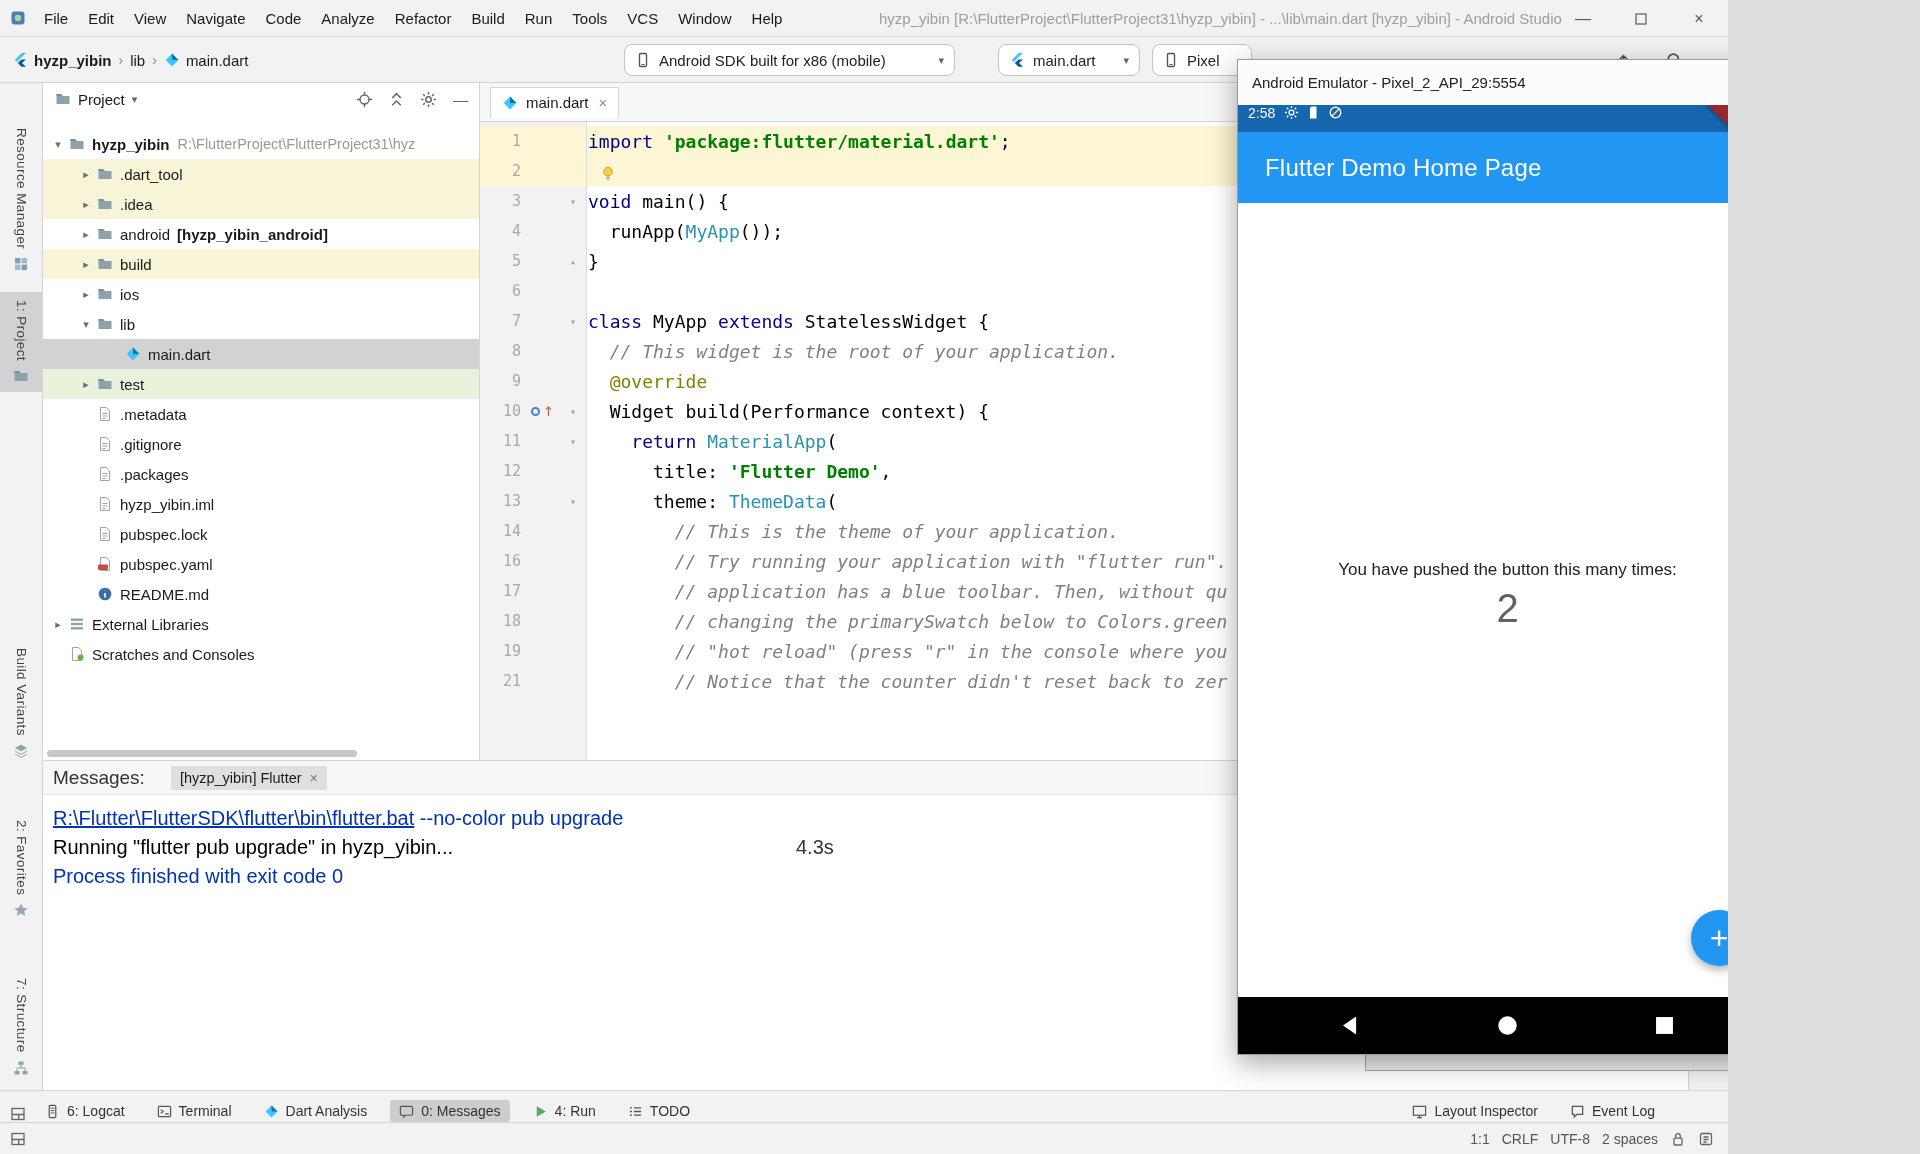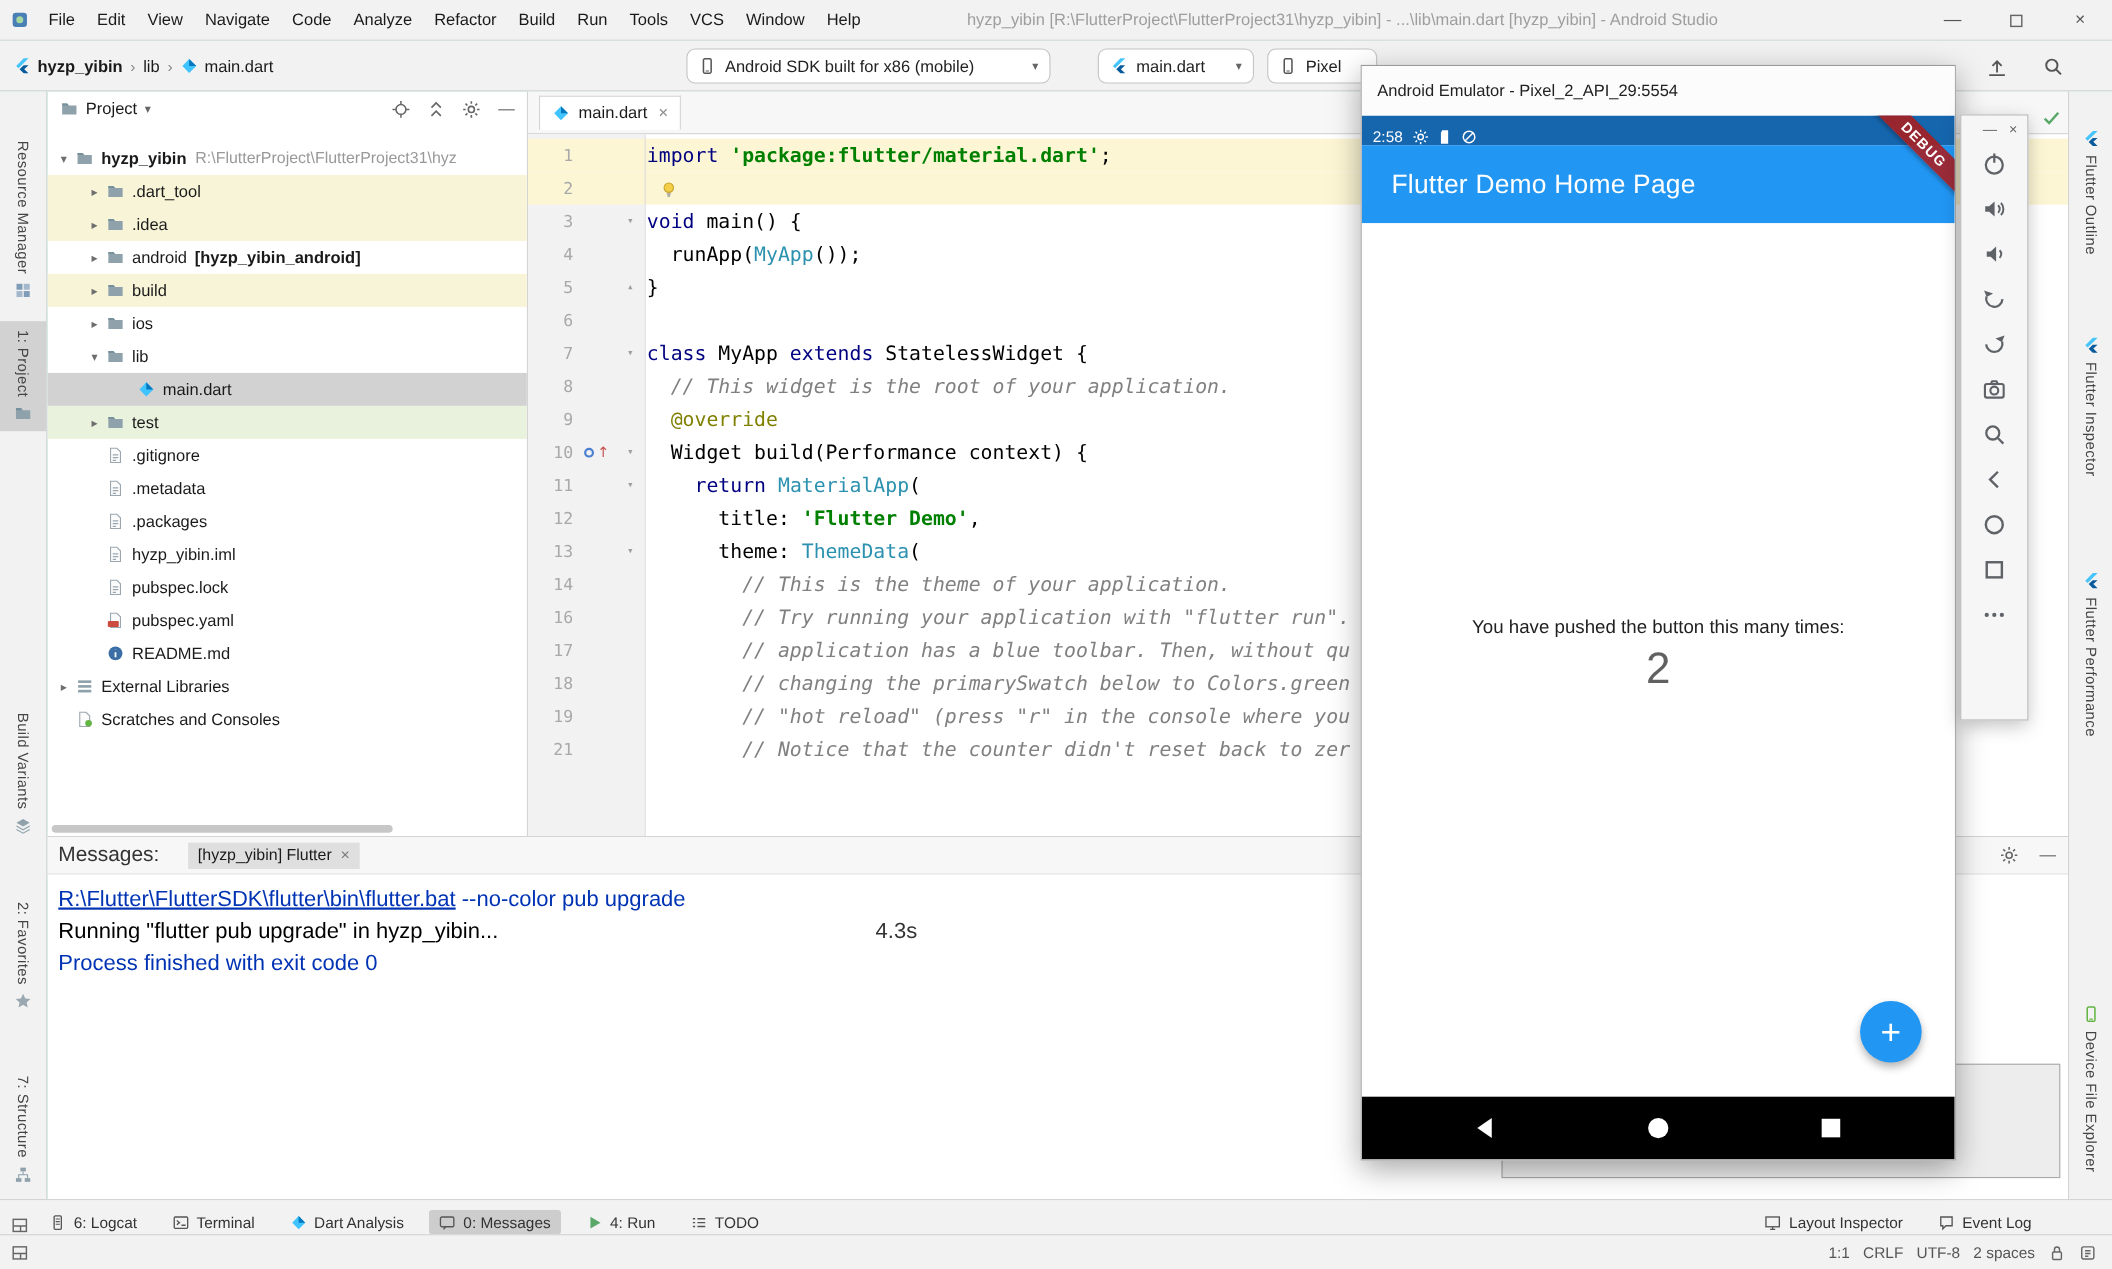--- a/index.html
+++ b/index.html
@@ -1,17 +1,17 @@
 <!DOCTYPE html>
 <html><head>
 <meta charset="utf-8">
 <style>
   *{box-sizing:border-box;margin:0;padding:0}
   html,body{width:1920px;height:1154px;background:#ddd}
-  .app{position:relative;width:1920px;height:1154px;overflow:hidden;background:#5eead4;
+  .app{position:relative;width:1728px;height:1154px;overflow:hidden;background:#fef9c3;
        font-family:"Liberation Sans",sans-serif;font-size:15px;color:#1a1a1a}
   .ico{display:inline-flex;width:16px;height:16px;flex:none;align-items:center;justify-content:center}
   .ico svg{width:100%;height:100%}
 
   
   .menubar{position:absolute;left:0;top:0;right:0;height:37px;background:#F2F2F2;
            border-bottom:1px solid #DADADA;display:flex;align-items:center;padding-left:10px;z-index:3}
   .menubar .app-ico{margin-right:8px;color:#4A7FB5}
   .menu-item{padding:4px 10px;color:#1a1a1a;cursor:default}
   .win-title{position:absolute;left:879px;top:0;width:840px;height:37px;line-height:37px;
@@ -118,21 +118,21 @@
   .sb-right .ico{color:#666}
 
   
   .bg-window{position:absolute;left:1365px;top:967px;width:508px;height:104px;background:#EDEDED;border:1px solid #A9A9A9;z-index:4}
 
   
   .emu-window{position:absolute;left:1237px;top:59px;width:541px;height:996px;background:#fff;border:1px solid #9A9A9A;
               box-shadow:0 8px 26px rgba(0,0,0,.35);z-index:10}
   .emu-title{height:45px;display:flex;align-items:center;padding-left:14px;color:#222;background:#FCFCFC;font-size:15px}
   .emu-screen{position:absolute;left:0;top:45px;right:0;bottom:0;overflow:hidden;background:#fff}
-  .emu-status{height:27px;background:#1666AE;color:#fff;display:flex;align-items:flex-end;padding:0 10px;font-size:14px}
+  .emu-status{height:27px;background:#1666AE;color:#fff;display:flex;align-items:flex-start;padding:0 10px;font-size:14px}
   .emu-status-icons{display:flex;gap:7px;margin-left:9px}
   .emu-status-icons .ico{width:15px;height:15px;color:#fff}
   .emu-appbar{height:71px;background:#2196F3;color:#fff;display:flex;align-items:center;padding-left:27px;
               font-size:24px;font-weight:500;letter-spacing:.2px}
   .debug-banner{position:absolute;top:16px;right:-40px;transform:rotate(45deg);background:rgba(170,30,30,.88);
                 color:#fff;font-size:13px;font-weight:bold;letter-spacing:1px;padding:3px 42px;z-index:2;
                 box-shadow:0 2px 4px rgba(0,0,0,.3)}
   .emu-body{position:absolute;left:0;right:0;top:98px;bottom:57px;background:#fff}
   .push-text{position:absolute;top:357px;width:100%;text-align:center;font-size:17px;color:#212121}
   .counter{position:absolute;top:383px;width:100%;text-align:center;font-size:40px;color:#616161}
@@ -462,31 +462,31 @@
           <span class="tlabel">test</span>
         </div>
         <div class="trow " style="padding-left:34px">
           <span class="chev"></span>
           <span class="ico ">
             <svg viewBox="0 0 16 16">
               <path fill="#FCFCFC" stroke="#9AA7B0" d="M3.5 1.5h5.8l3.2 3.2v9.8H3.5z"></path>
               <path stroke="#9AA7B0" d="M5.5 7.5h5M5.5 10h5M5.5 12.5h3"></path>
             </svg>
           </span>
-          <span class="tlabel">.gitignore</span>
+          <span class="tlabel">.metadata</span>
         </div>
         <div class="trow " style="padding-left:34px">
           <span class="chev"></span>
           <span class="ico ">
             <svg viewBox="0 0 16 16">
               <path fill="#FCFCFC" stroke="#9AA7B0" d="M3.5 1.5h5.8l3.2 3.2v9.8H3.5z"></path>
               <path stroke="#9AA7B0" d="M5.5 7.5h5M5.5 10h5M5.5 12.5h3"></path>
             </svg>
           </span>
-          <span class="tlabel">.metadata</span>
+          <span class="tlabel">.gitignore</span>
         </div>
         <div class="trow " style="padding-left:34px">
           <span class="chev"></span>
           <span class="ico ">
             <svg viewBox="0 0 16 16">
               <path fill="#FCFCFC" stroke="#9AA7B0" d="M3.5 1.5h5.8l3.2 3.2v9.8H3.5z"></path>
               <path stroke="#9AA7B0" d="M5.5 7.5h5M5.5 10h5M5.5 12.5h3"></path>
             </svg>
           </span>
           <span class="tlabel">.packages</span>

